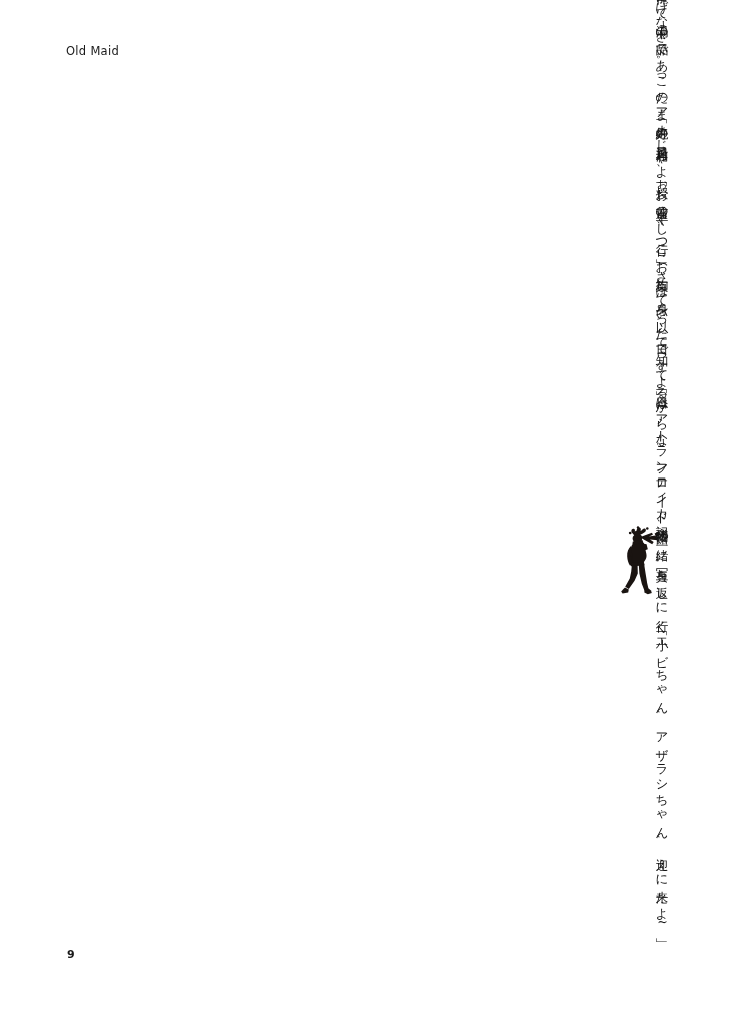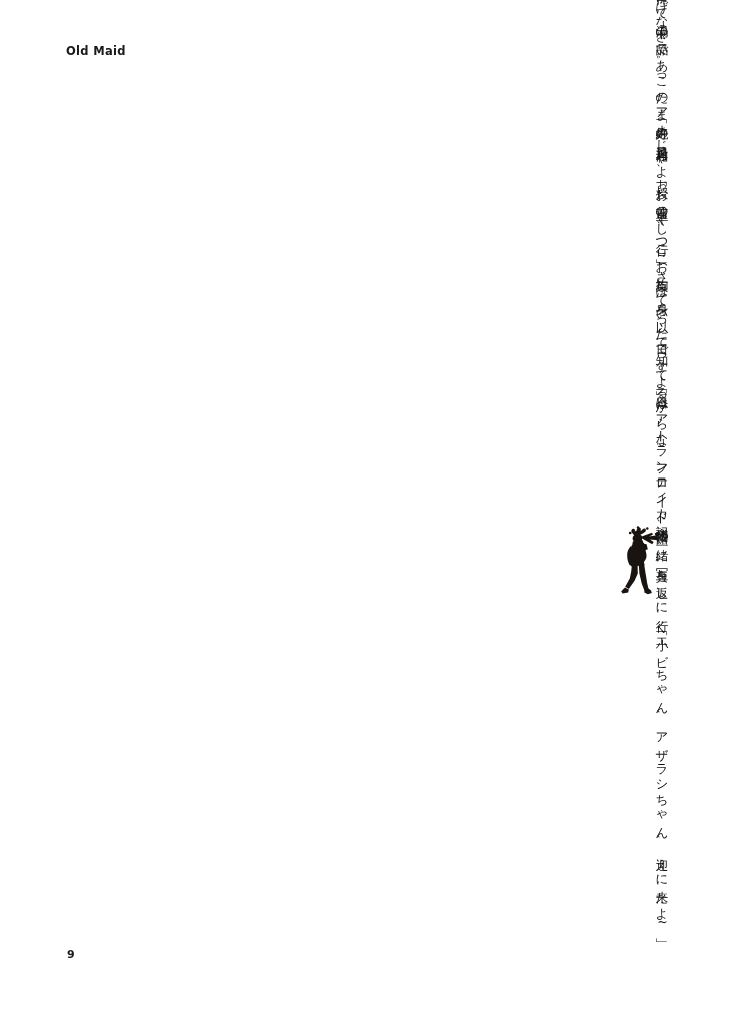--- a/index.html
+++ b/index.html
@@ -17,21 +17,21 @@
     background: #ffffff;
     overflow: hidden;
   }
 
   
   #running-header {
     position: absolute;
     left: 66px;
     top: 44px;
     font-family: "DejaVu Sans", "Liberation Sans", sans-serif;
-    font-weight: bold;
+    font-weight: normal;
     font-size: 11.5px;
     letter-spacing: 0.3px;
     color: #1a1a1a;
   }
 
   
   #folio {
     position: absolute;
     left: 67px;
     top: 948px;

